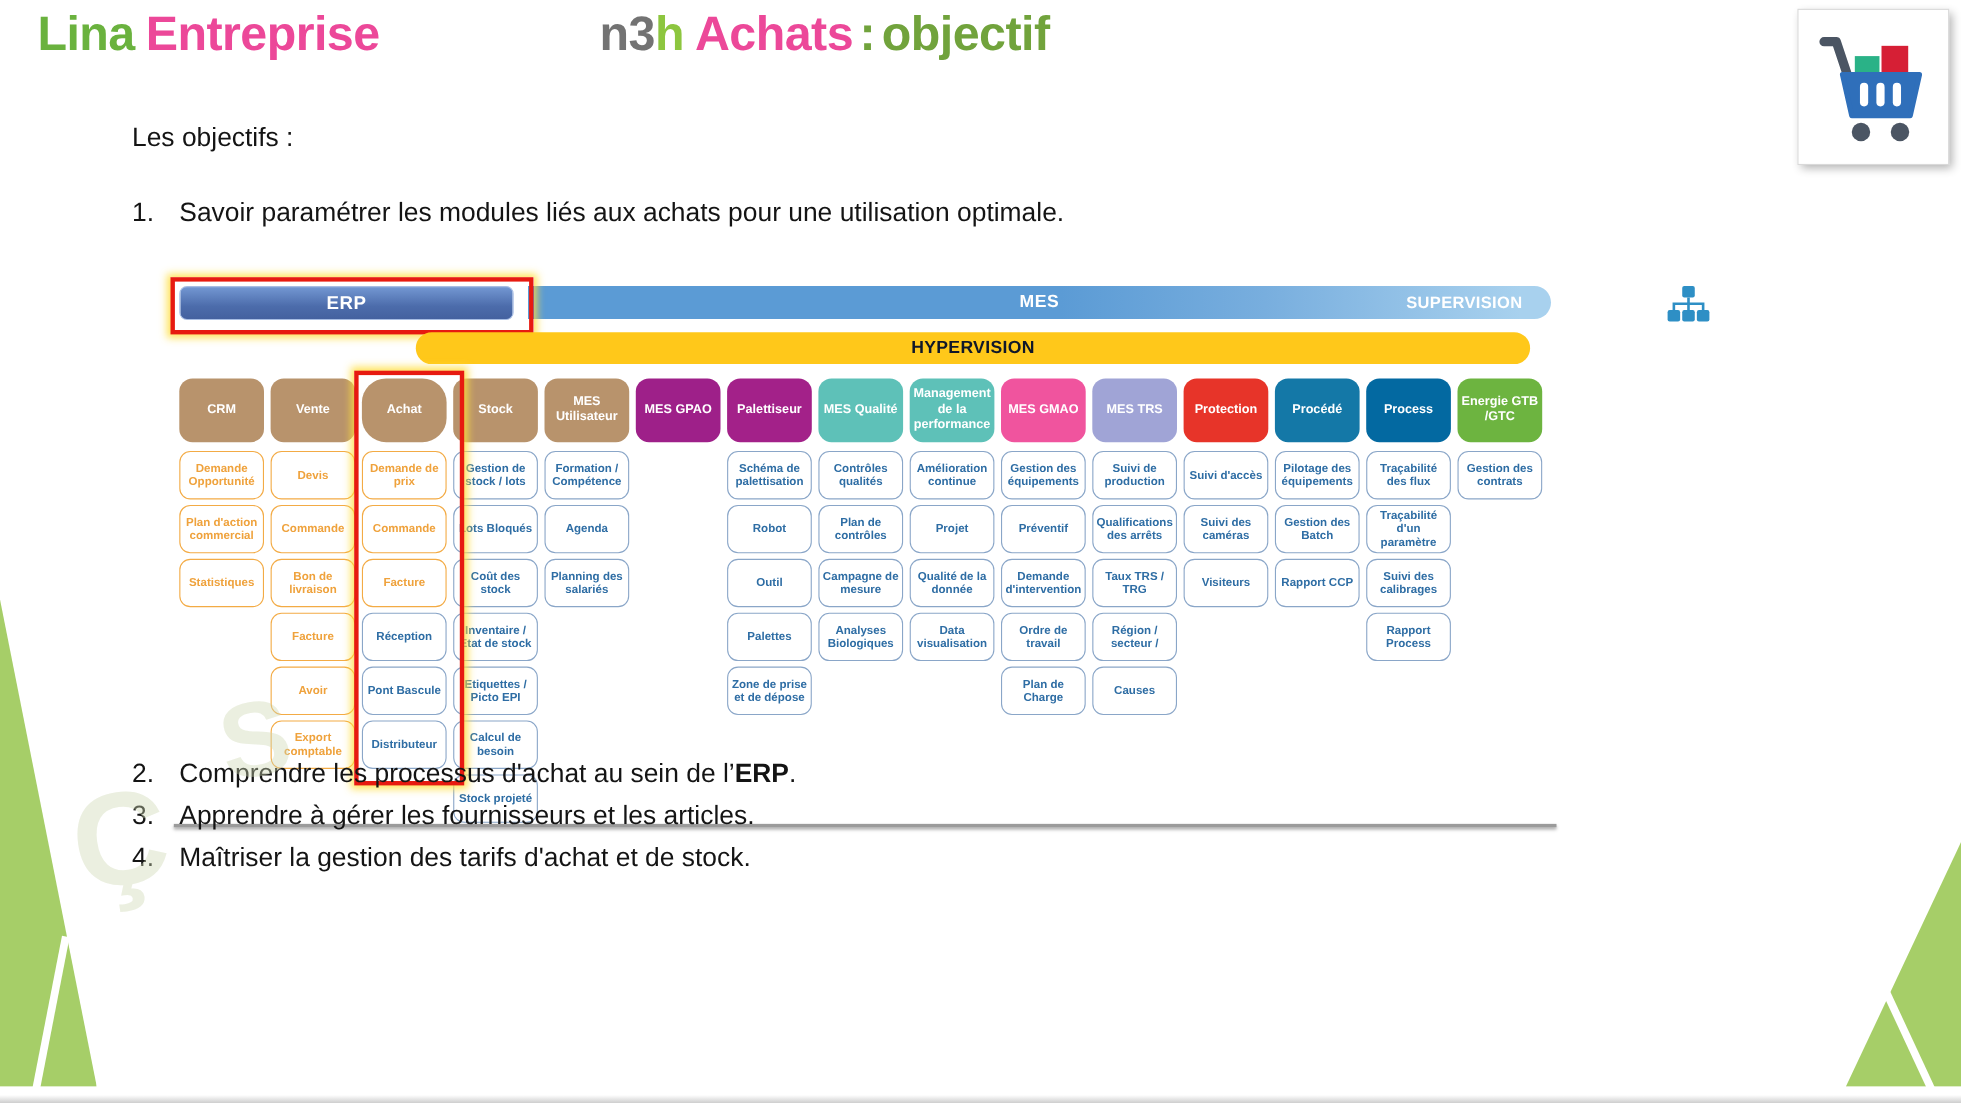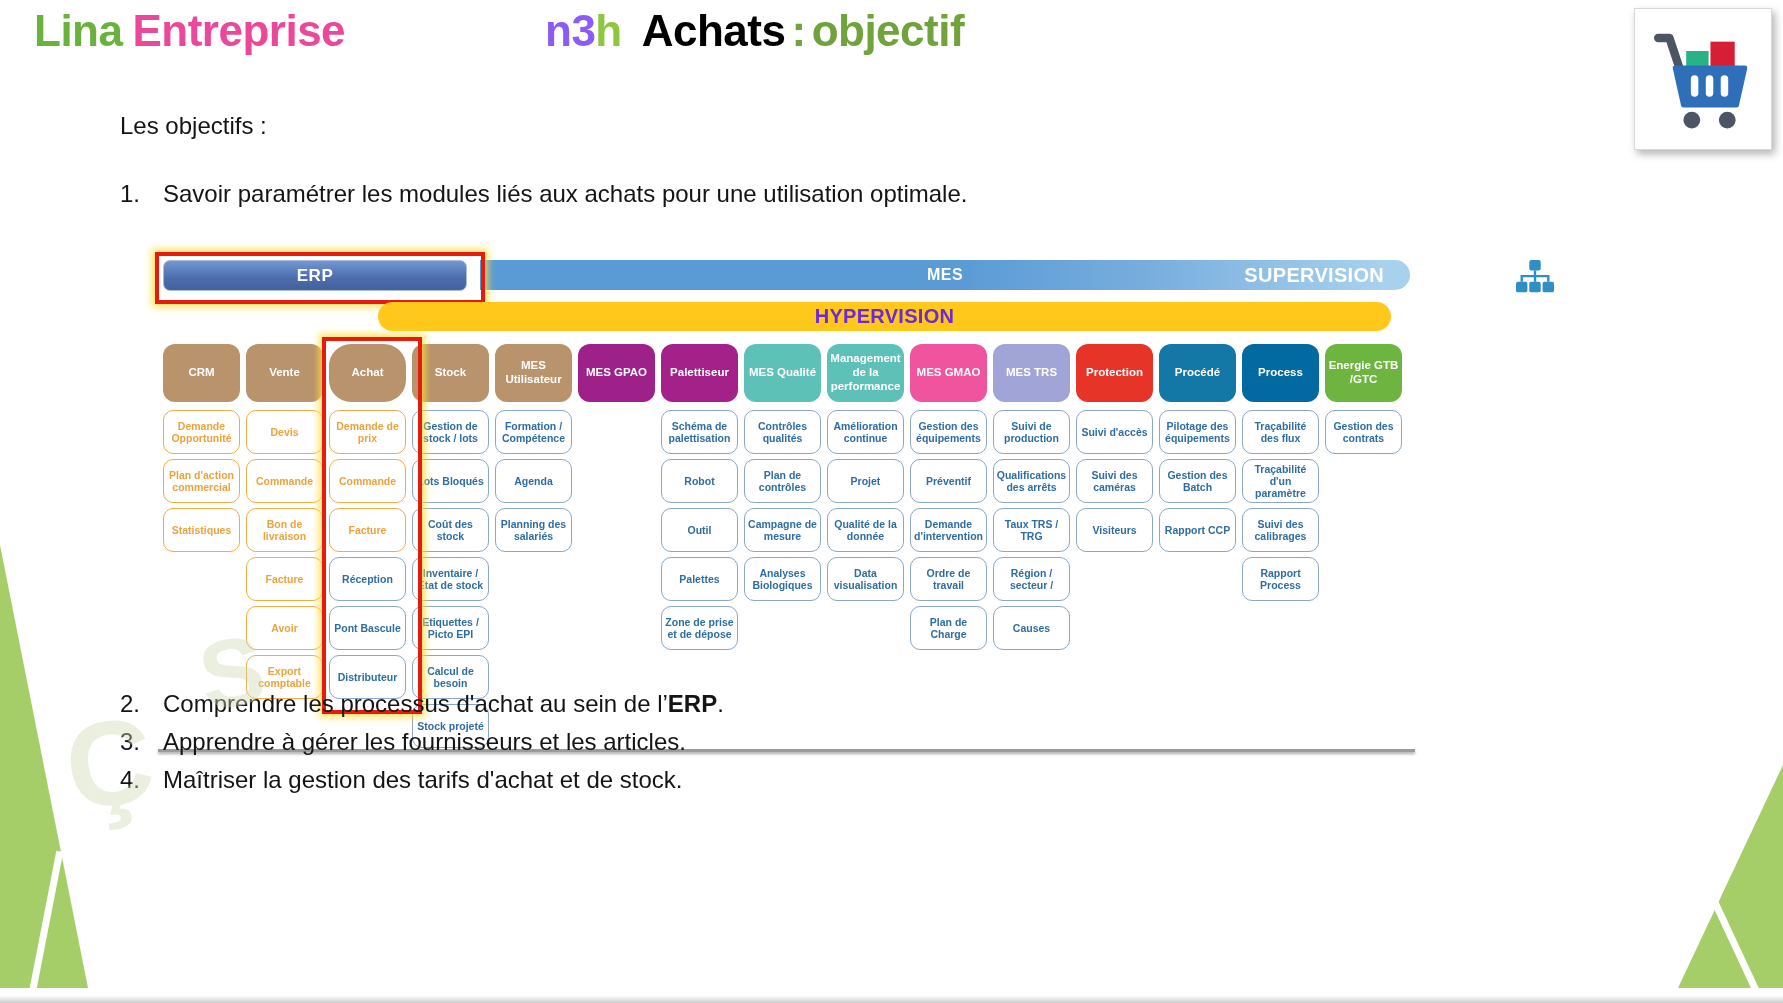--- a/index.html
+++ b/index.html
@@ -2,23 +2,23 @@
 <html lang="fr"><head>
 <meta charset="utf-8">
 <style>
   html,body{margin:0;padding:0;background:#888;}
   .slide{position:relative;width:1783px;height:1003px;background:#ffffff;overflow:hidden;
          font-family:"Liberation Sans",sans-serif;}
   
   .brand{position:absolute;left:34px;top:6px;font-size:44px;font-weight:600;letter-spacing:-.5px;}
   .brand .w1{color:#6ab23e;} .brand .w2{color:#ec4899;margin-left:10px;}
   .heading{position:absolute;left:545px;top:6px;font-size:44px;letter-spacing:-.5px;}
-  .heading .n3{color:#8b5cf6;font-weight:600;}
+  .heading .n3{color:#737373;font-weight:600;}
   .heading .h{color:#8dc63f;font-weight:600;}
-  .heading .module{color:#000000;font-weight:700;margin-left:20px;}
+  .heading .module{color:#ec4899;font-weight:700;margin-left:10px;}
   .heading .sep{color:#71a33c;font-weight:700;margin:0 6px;}
   .heading .suffix{color:#71a33c;font-weight:700;}
   .cart-card{position:absolute;left:1634px;top:8px;width:136px;height:140px;background:#fff;
              border:1px solid #d9d9d9;box-shadow:3px 4px 8px rgba(0,0,0,.3);display:flex;
              align-items:center;justify-content:center;}
   
   .intro{position:absolute;left:120px;top:112px;font-size:24px;color:#141414;}
   .obj-line{display:flex;font-size:24px;color:#141414;}
   .obj-line .num{width:43px;flex:0 0 43px;}
   .obj1{position:absolute;left:120px;top:180px;}
@@ -30,24 +30,24 @@
            border:1px solid #a7bde4;display:flex;align-items:center;justify-content:center;
            color:#fff;font-weight:700;font-size:17px;letter-spacing:.5px;}
   .red-box-erp{position:absolute;left:155px;top:252px;width:322px;height:44px;
            border:4px solid #e71a10;box-shadow:0 0 7px 3px rgba(255,222,60,.85);}
   .mes-bar{position:absolute;left:480px;top:260px;width:930px;height:30px;border-radius:0 15px 15px 0;
            background:linear-gradient(90deg,#5b9bd5 0%,#5b9bd5 52%,#78aede 72%,#a8d1ee 97%);
            color:#fff;font-weight:700;}
   .mes-bar .mes-label{position:absolute;left:0;right:0;top:0;bottom:0;display:flex;
            align-items:center;justify-content:center;font-size:16px;letter-spacing:.5px;}
   .mes-bar .sup-label{position:absolute;right:26px;top:0;bottom:0;display:flex;align-items:center;
-           font-size:20px;letter-spacing:.3px;}
+           font-size:15px;letter-spacing:.3px;}
   .hyp-bar{position:absolute;left:378px;top:302px;width:1013px;height:29px;border-radius:15px;
            background:#ffc81a;display:flex;align-items:center;justify-content:center;
-           color:#6d28d9;font-weight:700;font-size:20px;letter-spacing:.3px;}
+           color:#0f172a;font-weight:700;font-size:16px;letter-spacing:.3px;}
   
   .cols{position:absolute;left:163px;top:344px;display:flex;column-gap:6px;}
   .col{width:77px;flex:0 0 77px;display:flex;flex-direction:column;}
   .col-head{height:58px;border-radius:12px;color:#fff;font-weight:700;font-size:11.5px;
             line-height:1.2;display:flex;align-items:center;justify-content:center;
             text-align:center;padding:2px 3px;box-sizing:border-box;}
   .col-items{margin-top:8px;display:flex;flex-direction:column;gap:5px;}
   .item{height:44px;box-sizing:border-box;border-radius:10px;background:#fff;display:flex;
         align-items:center;justify-content:center;text-align:center;font-size:10.5px;
         line-height:1.15;padding:2px 3px;font-weight:600;}

